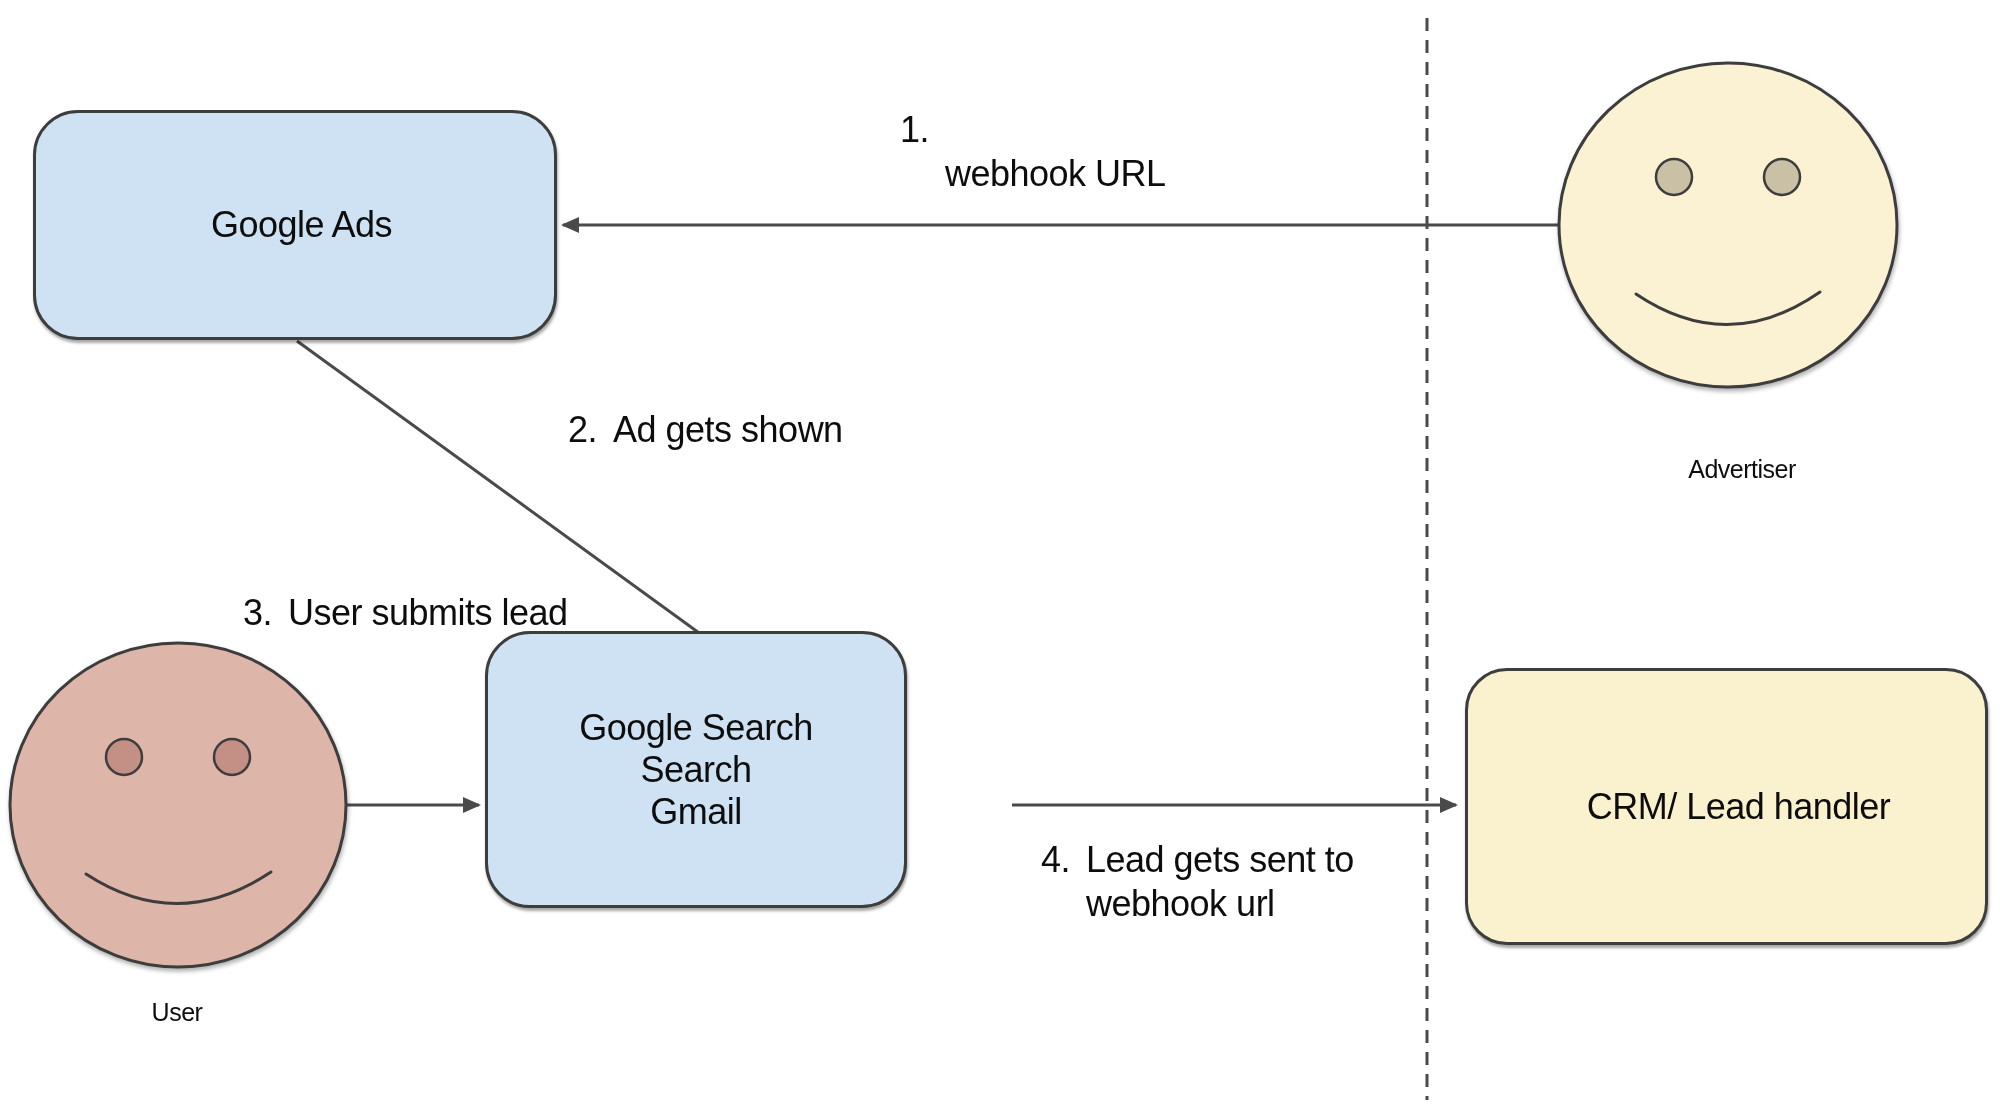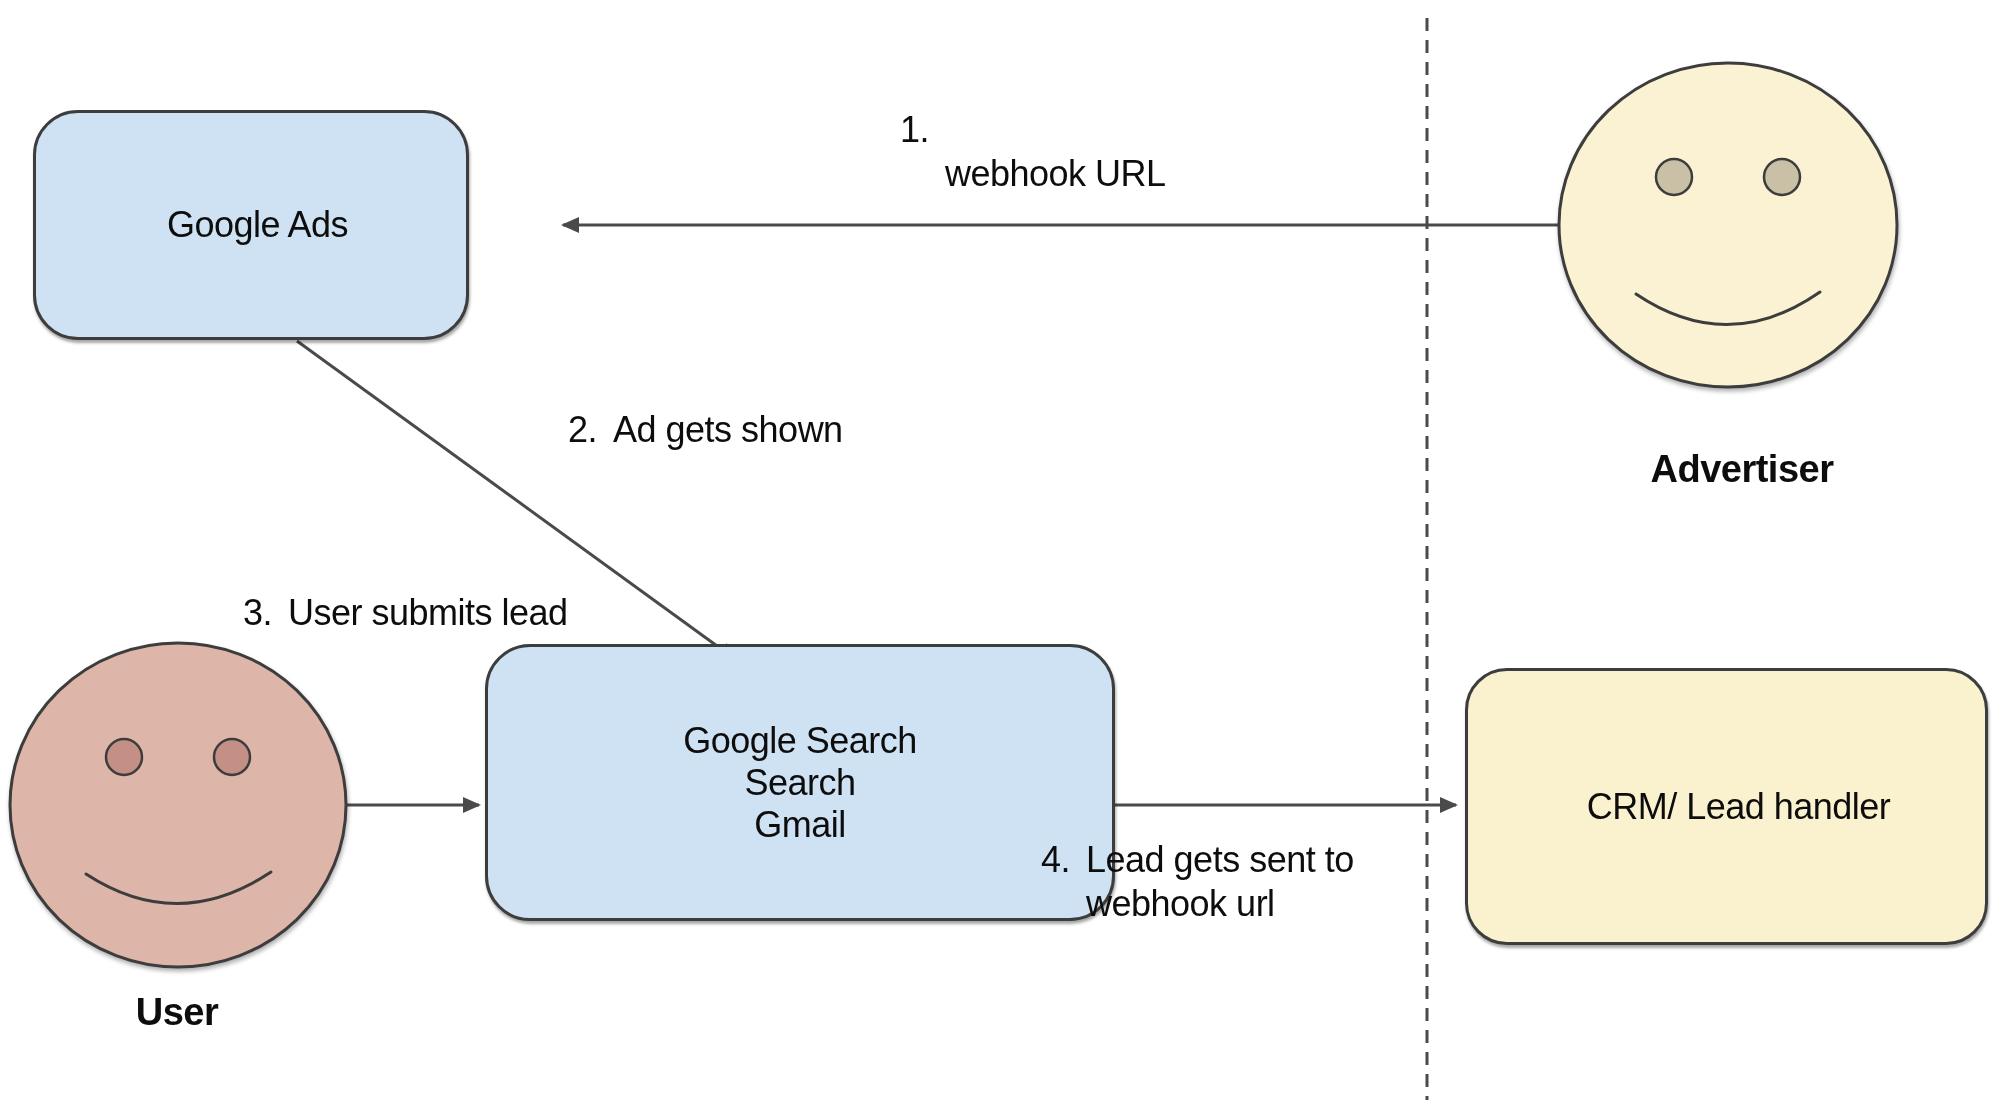--- a/index.html
+++ b/index.html
@@ -34,22 +34,22 @@
     letter-spacing:-0.5px;
     line-height:44px;
     white-space:nowrap;
   }
   .annotation .num{grid-column:1;grid-row:1;}
   .annotation .l1{grid-column:2;grid-row:1;}
   .annotation .l2{grid-column:2;grid-row:2;}
   .actor-label{
     position:absolute;
     transform:translate(-50%,-50%);
-    font-size:38px;
-    font-weight:bold;
+    font-size:25px;
+    font-weight:normal;
     letter-spacing:-0.5px;
     white-space:nowrap;
   }
   .face{position:absolute;filter:drop-shadow(1px 3px 2px rgba(0,0,0,0.3));}
   #overlay{position:absolute;left:0;top:0;pointer-events:none;}
 </style>
 </head>
 <body>
 
 <div id="canvas">
@@ -61,25 +61,25 @@
       </marker>
     </defs>
 
     <line x1="1559" y1="225" x2="563" y2="225" stroke-width="3" marker-end="url(#ah)" stroke="#4a4a4a"></line>
     <line x1="297" y1="341" x2="735" y2="659" stroke-width="3" marker-end="url(#ah)" stroke="#4a4a4a"></line>
     <line x1="346" y1="805" x2="479" y2="805" stroke-width="3" marker-end="url(#ah)" stroke="#4a4a4a"></line>
     <line x1="1012" y1="805" x2="1456" y2="805" stroke-width="3" marker-end="url(#ah)" stroke="#4a4a4a"></line>
     <line x1="1427" y1="18" x2="1427" y2="1100" stroke-width="3" stroke-dasharray="13 9" stroke="#4a4a4a"></line>
   </svg>
 
-  <div class="node blue" style="left:33px;top:110px;width:436px;height:230px;padding-left:13px;">
+  <div class="node blue" style="left:33px;top:110px;width:524px;height:230px;padding-left:13px;">
     <span>Google Ads</span>
   </div>
 
-  <div class="node blue" style="left:485px;top:644px;width:630px;height:277px;">
+  <div class="node blue" style="left:485px;top:631px;width:422px;height:277px;">
     <div class="node-lines">
       <div>Google Search</div>
       <div>Search</div>
       <div>Gmail</div>
     </div>
   </div>
 
   <div class="node cream" style="left:1465px;top:668px;width:523px;height:277px;">
     <span>CRM/ Lead handler</span>
   </div>

